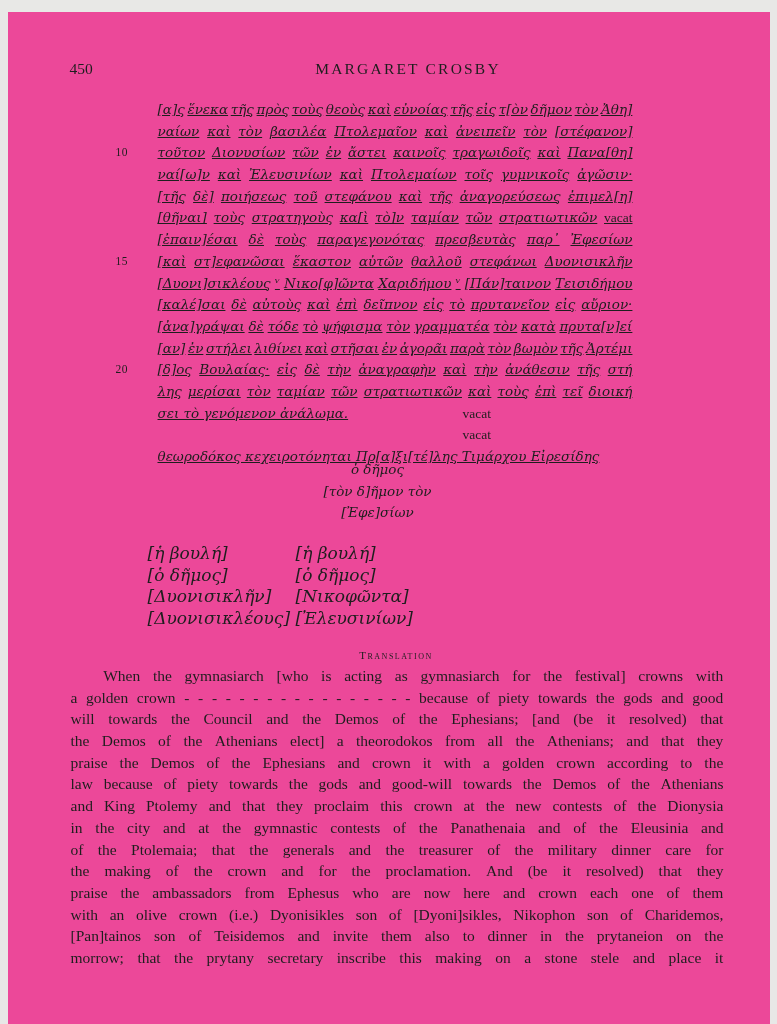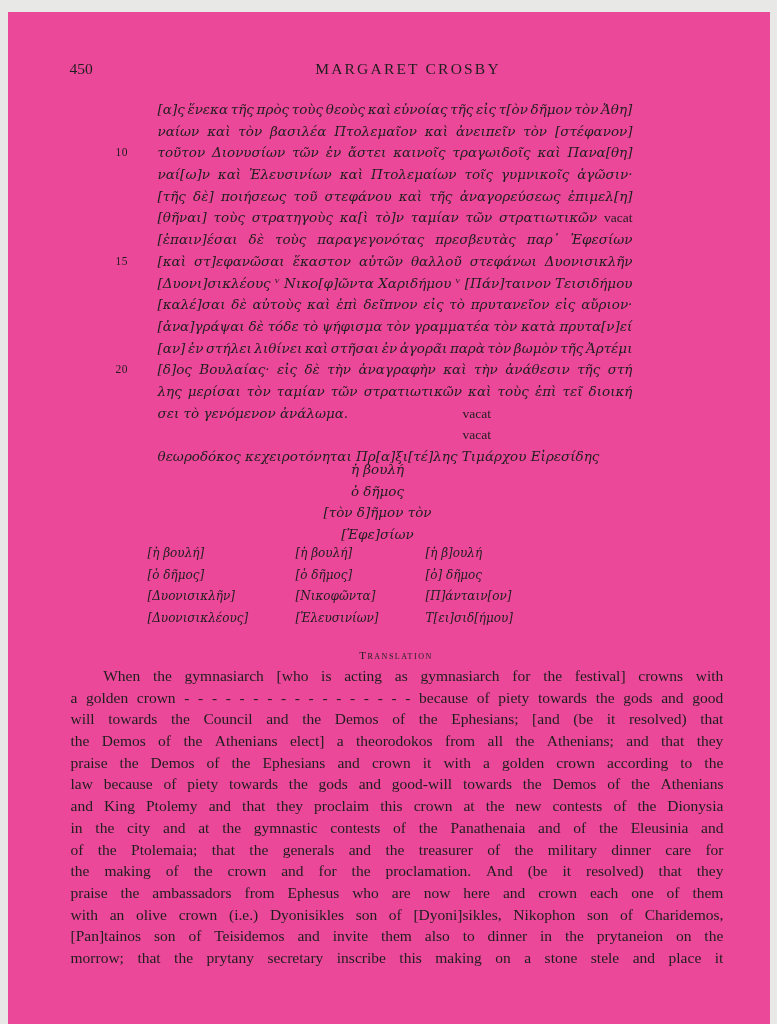--- a/index.html
+++ b/index.html
@@ -18,20 +18,21 @@
   .page-number{position:absolute;left:62px;top:0;font-size:15.5px;}
   .head-title{position:absolute;left:12px;width:100%;text-align:center;font-size:15.5px;letter-spacing:2.2px;}
 
   
   .decree{position:absolute;left:150px;top:87px;width:475px;}
   .g-line{
     position:relative;height:21.7px;line-height:21.7px;
     display:flex;justify-content:space-between;align-items:center;
     font-family:"DejaVu Serif","DejaVu Sans",serif;font-style:italic;font-size:13.5px;
     white-space:nowrap;
+    text-decoration:underline;
   }
   .g-line.plain{display:block;}
   .g-line .w{flex:0 0 auto;}
   .line-num{
     position:absolute;left:-42px;top:0;height:21.7px;line-height:21.7px;
     font-family:"Liberation Serif",serif;font-style:normal;font-size:11.5px;letter-spacing:.5px;
   }
   .vacat-word{font-family:"Liberation Serif",serif;font-style:normal;font-size:13.5px;}
   .vacat-abs{
     position:absolute;left:305px;top:0;height:21.7px;line-height:21.7px;
@@ -46,21 +47,21 @@
   }
 
   
   .crown-table{position:absolute;left:0;top:531px;width:777px;height:90px;}
   .crown-col{position:absolute;top:0;}
   .crown-col-1{left:140px;}
   .crown-col-2{left:288px;}
   .crown-col-3{left:418px;}
   .crown-cell{
     height:21.7px;line-height:21.7px;
-    font-family:"DejaVu Serif","DejaVu Sans",serif;font-style:italic;font-size:12px;
+    font-family:"DejaVu Serif","DejaVu Sans",serif;font-style:italic;font-size:17px;
     white-space:nowrap;
   }
 
   
   .translation-heading{
     position:absolute;top:637px;left:0;width:777px;text-align:center;
     font-variant:small-caps;letter-spacing:1.5px;font-size:11px;
   }
   .translation{position:absolute;left:63px;top:653px;width:653px;}
   .t-line{
@@ -247,44 +248,37 @@
         <span class="w">ἐπὶ</span>
         <span class="w">τεῖ</span>
         <span class="w">διοική</span>
       </div>
       <div class="g-line plain"><span>σει τὸ γενόμενον ἀνάλωμα.</span><span class="vacat-abs">vacat</span></div>
       <div class="g-line plain"><span></span><span class="vacat-abs">vacat</span></div>
       <div class="g-line plain"><span>θεωροδόκος κεχειροτόνηται Πρ[α]ξι[τέ]λης Τιμάρχου Εἰρεσίδης</span></div>
     </div>
 
   <div class="acclamations" id="acclamations">
-      <div class="acc-line">ἡ βουλή</div>
       <div class="acc-line">ὁ δῆμος</div>
       <div class="acc-line">[τὸν δ]ῆμον τὸν</div>
       <div class="acc-line">[Ἐφε]σίων</div>
     </div>
 
   <div class="crown-table" id="crown-table">
       <div class="crown-col crown-col-1">
         <div class="crown-cell">[ἡ βουλή]</div>
         <div class="crown-cell">[ὁ δῆμος]</div>
         <div class="crown-cell">[Δυονισικλῆν]</div>
         <div class="crown-cell">[Δυονισικλέους]</div>
       </div>
       <div class="crown-col crown-col-2">
         <div class="crown-cell">[ἡ βουλή]</div>
         <div class="crown-cell">[ὁ δῆμος]</div>
         <div class="crown-cell">[Νικοφῶντα]</div>
         <div class="crown-cell">[Ἐλευσινίων]</div>
-      </div>
-      <div class="crown-col crown-col-3">
-        <div class="crown-cell">[ἡ β]ουλή</div>
-        <div class="crown-cell">[ὁ] δῆμος</div>
-        <div class="crown-cell">[Π]άνταιν[ον]</div>
-        <div class="crown-cell">Τ[ει]σιδ[ήμου]</div>
       </div>
     </div>
 
   <div class="translation-heading">Translation</div>
 
   <div class="translation" id="translation">
       <div class="t-line">
         <span class="t-indent"></span>
         <span class="w">When</span>
         <span class="w">the</span>

